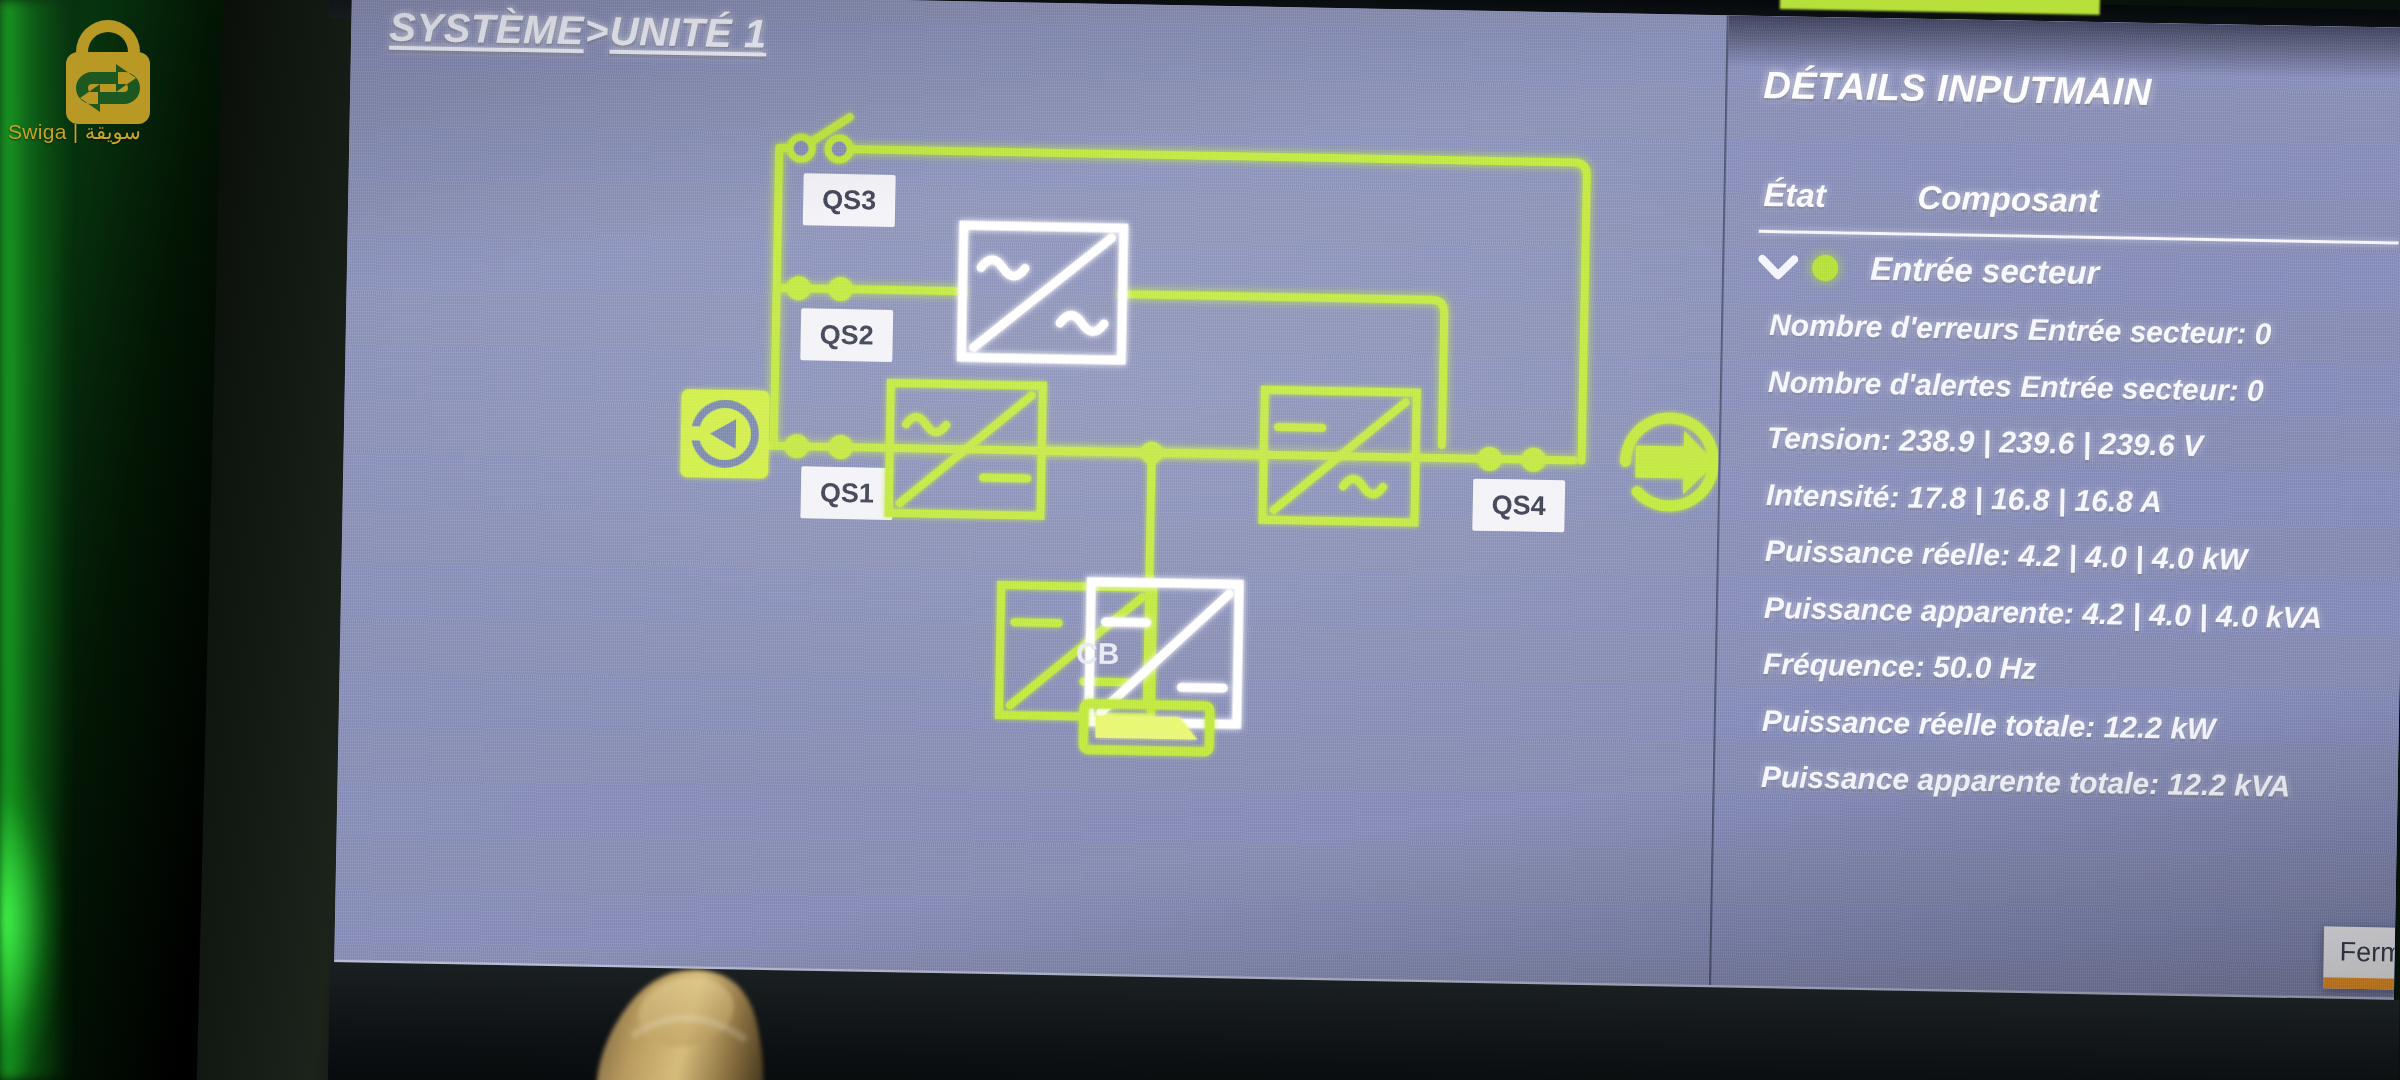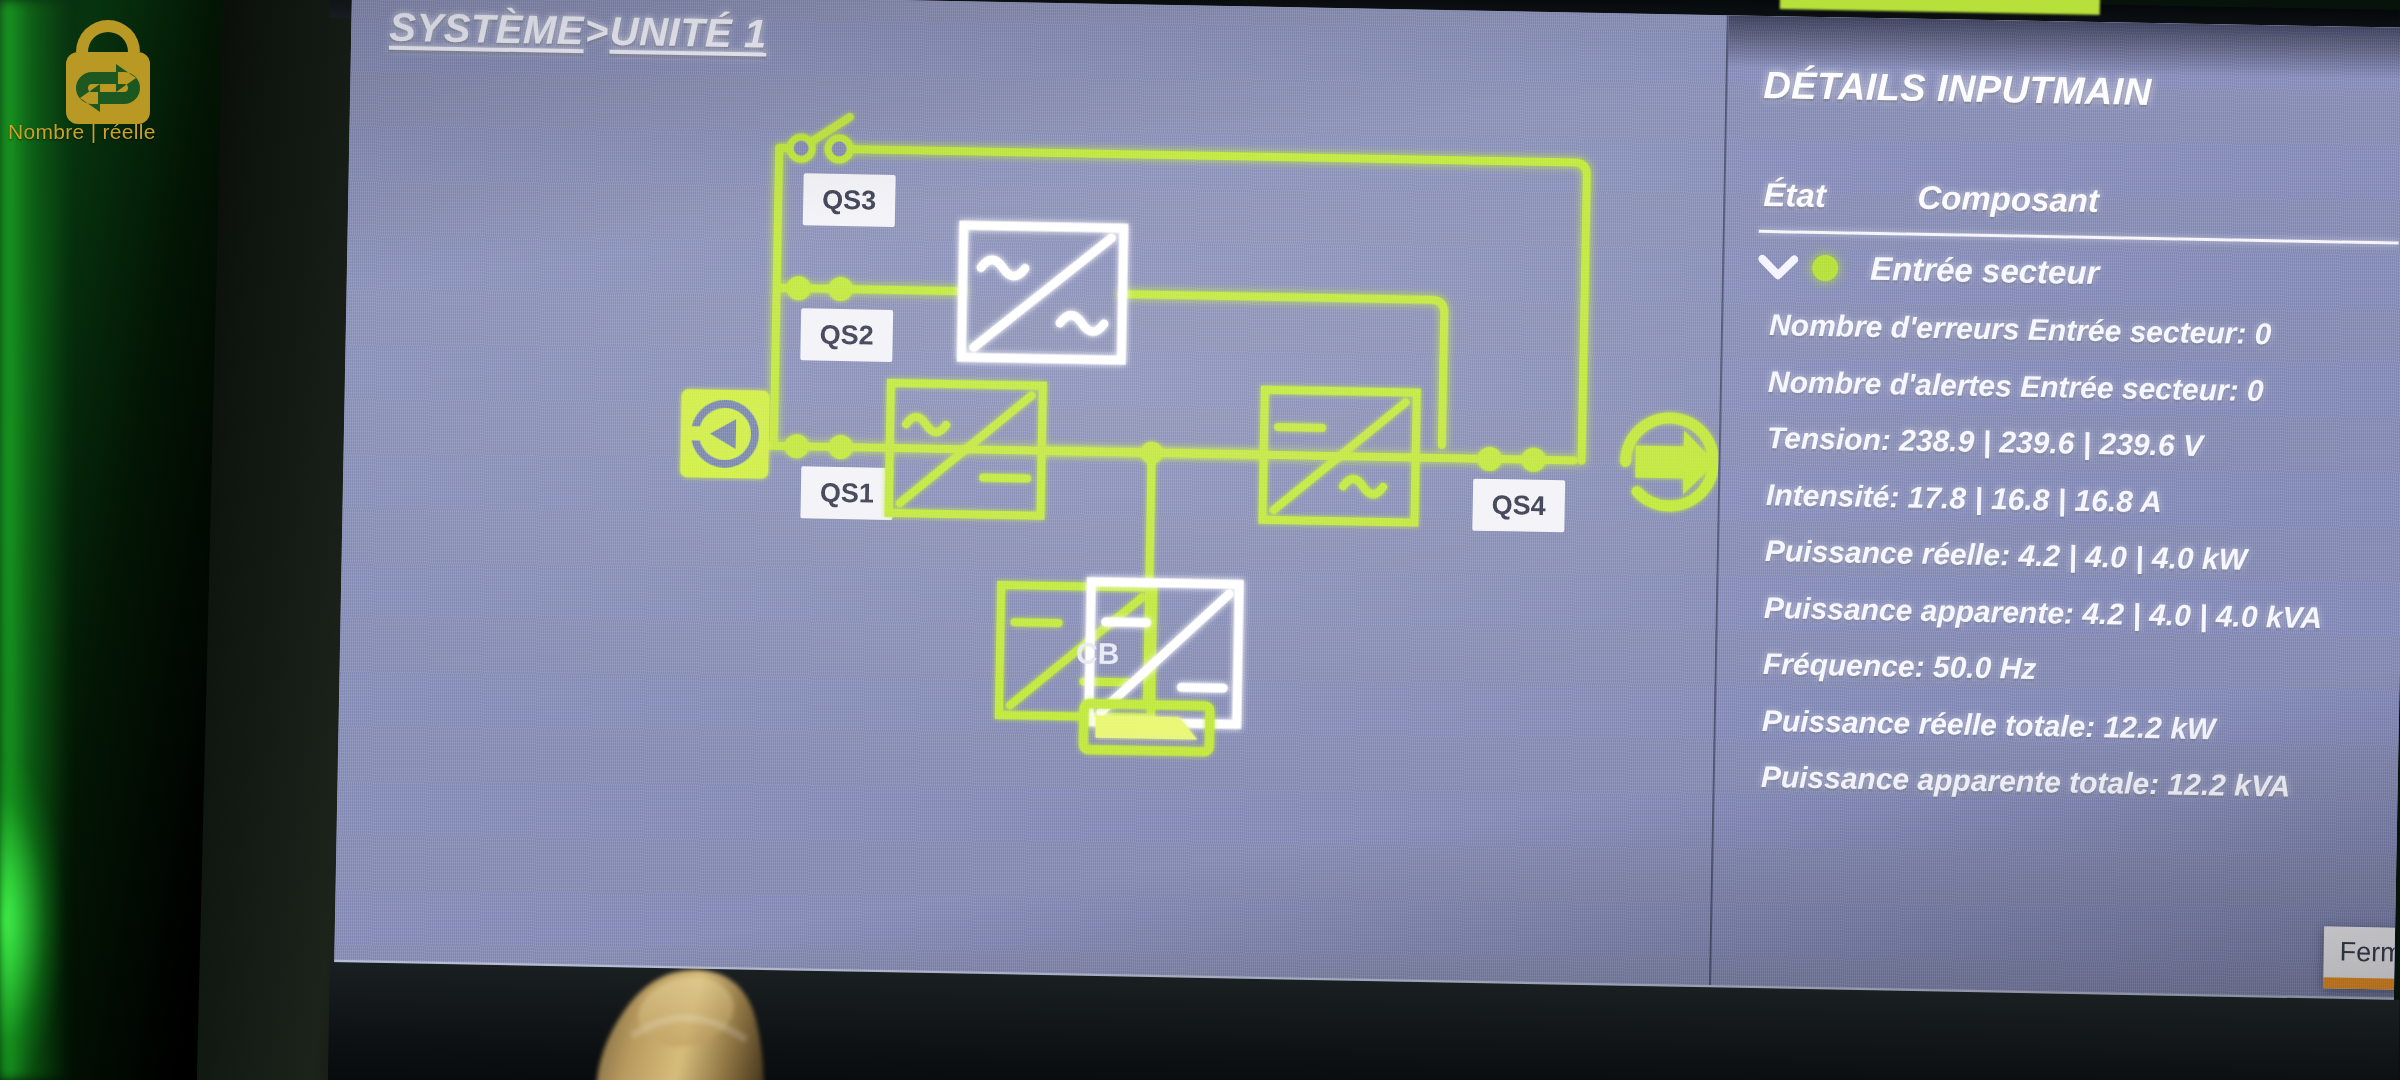--- a/index.html
+++ b/index.html
@@ -456,18 +456,18 @@
       <path d="M58 38 a32 32 0 0 1 64 0 l-12 0 a20 20 0 0 0 -40 0 Z"></path>
       <rect x="48" y="38" width="84" height="72" rx="12"></rect>
     </g>
     <g fill="#1f5c22">
       <path d="M64 62 h42 a14 14 0 0 1 0 28 h-6 v10 l-22 -17 l22 -17 v10 h6 a3 3 0 0 0 0 -6 h-42 Z" opacity="0"></path>
       <path d="M100 58 h-26 a16 16 0 0 0 0 32 h8 v8 l-20 -14 l20 -14 v8 h-8 a4 4 0 0 1 0 -8 h26 Z"></path>
       <path d="M80 96 h26 a16 16 0 0 0 0 -32 h-8 v-8 l20 14 l-20 14 v-8 h8 a4 4 0 0 1 0 8 h-26 Z" transform="translate(0,-6)"></path>
     </g>
   </svg>
   <div class="wm-text">
-    <span>Nombre</span>
+    <span>Swiga</span>
     <span>|</span>
-    <span>réelle</span>
+    <span>سويقة</span>
   </div>
 
 </div>
 
 </body></html>

